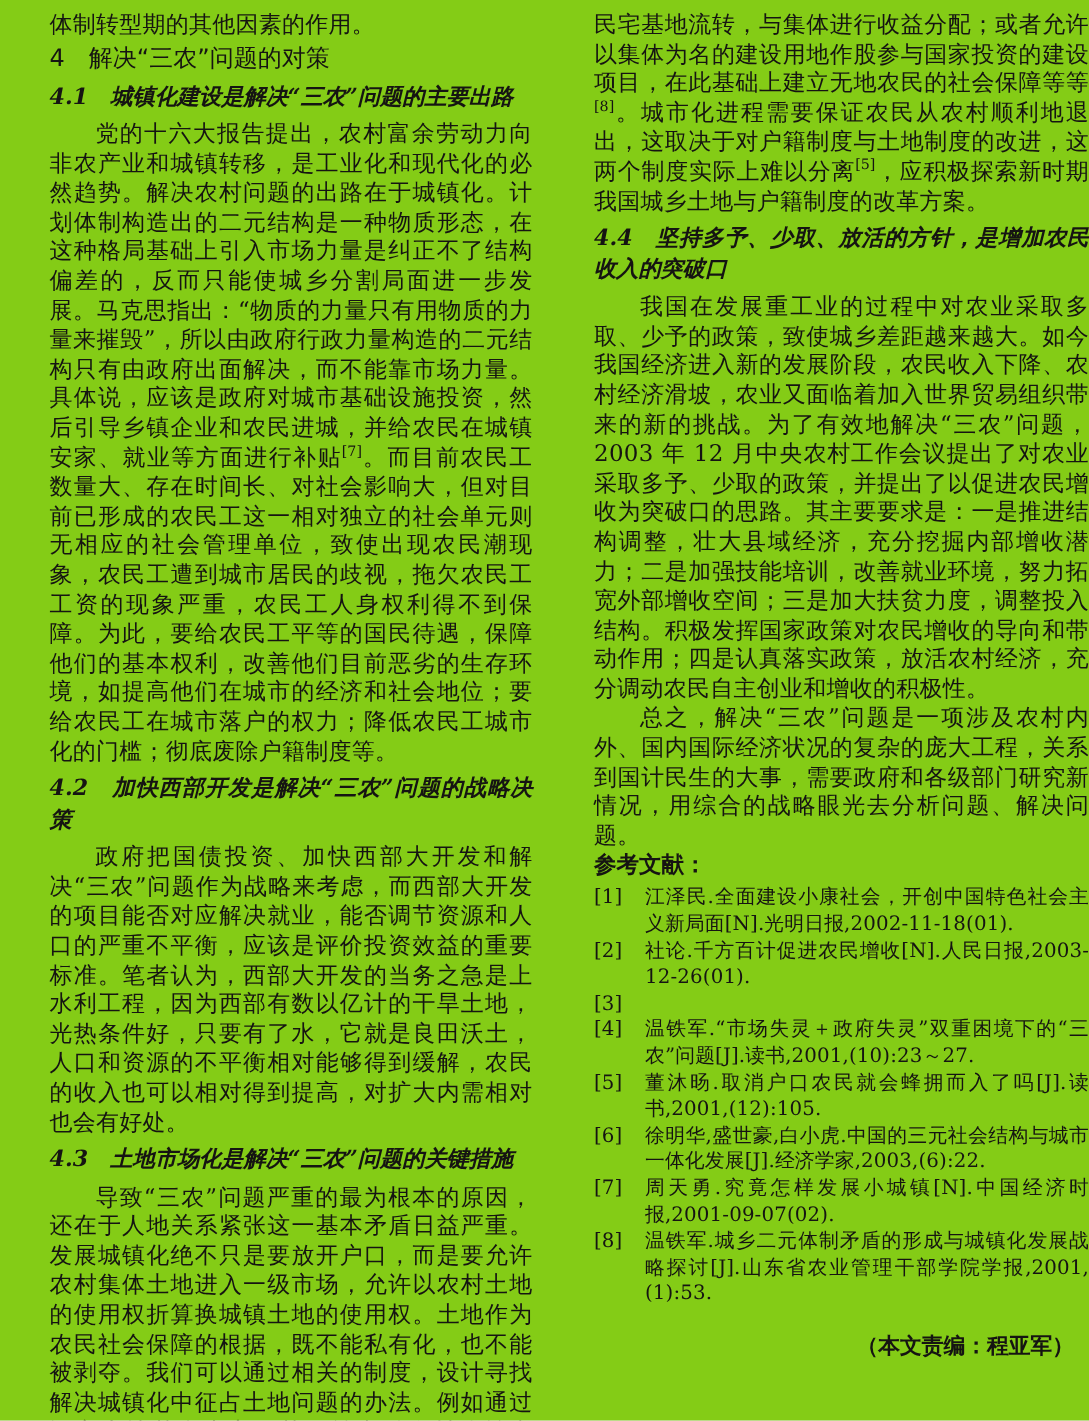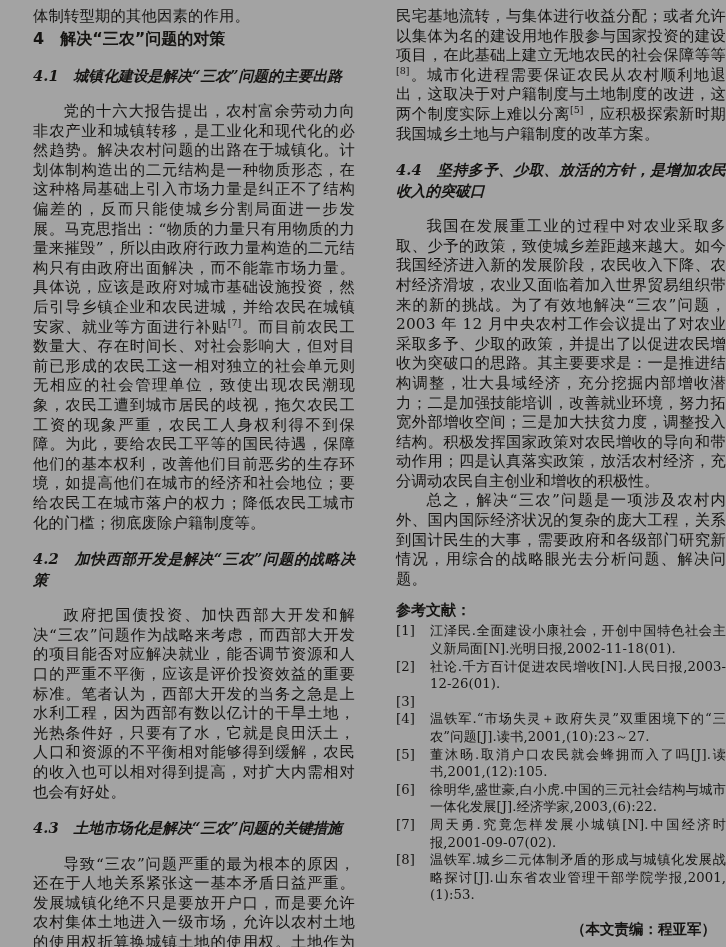--- a/index.html
+++ b/index.html
@@ -1,38 +1,38 @@
 <!DOCTYPE html>
 <html><head>
 <meta charset="utf-8">
 <style>
   html,body { margin:0; padding:0; background:#e8e7e3; }
   .page {
     position:relative; width:726px; height:947px;
-    background:#a3a3a3; color:#151412;
+    background:#84cc16; color:#151412;
     font-family:"DejaVu Serif","Liberation Serif",serif;
     overflow:hidden;
   }
   .col { position:absolute; top:7px; text-align:justify; }
   .col-left  { left:33px;  width:322px; }
   .col-right { left:396px; width:330px; }
   .body-text { font-size:15.3px; line-height:19.6px; margin:0; letter-spacing:0.2px; }
   .indent { text-indent:2em; }
   .h-main {
     font-family:"DejaVu Sans","Liberation Sans",sans-serif;
-    font-weight:bold; font-size:16px; line-height:22px; margin:1px 0 1px 0;
+    font-weight:normal; font-size:16px; line-height:22px; margin:1px 0 1px 0;
   }
   .h-sub {
-    font-weight:bold; font-size:14.8px; line-height:20.5px; margin:16px 0;
+    font-weight:bold; font-size:14.8px; line-height:20.5px; margin:5px 0;
     font-style:oblique 8deg; font-style:italic;
   }
   sup.cite { font-size:9.5px; line-height:0; vertical-align:super; letter-spacing:0; }
   .refs-heading {
-    font-family:Liberation Sans, sans-serif;
-    font-weight:bold; font-size:15px; line-height:21px; margin:10px 0 2px 0;
+    font-family:Liberation Mono, monospace;
+    font-weight:bold; font-size:15px; line-height:21px; margin:0 0 2px 0;
   }
   .ref-item { display:flex; font-size:13.2px; line-height:17.6px; letter-spacing:0.1px; }
   .ref-no { flex:none; width:34px; }
   .ref-text { flex:1; text-align:justify; }
   .editor-note {
     text-align:right; font-weight:bold; font-size:14.5px;
     margin:16px 10px 0 0;
   }
 </style>
 </head>

